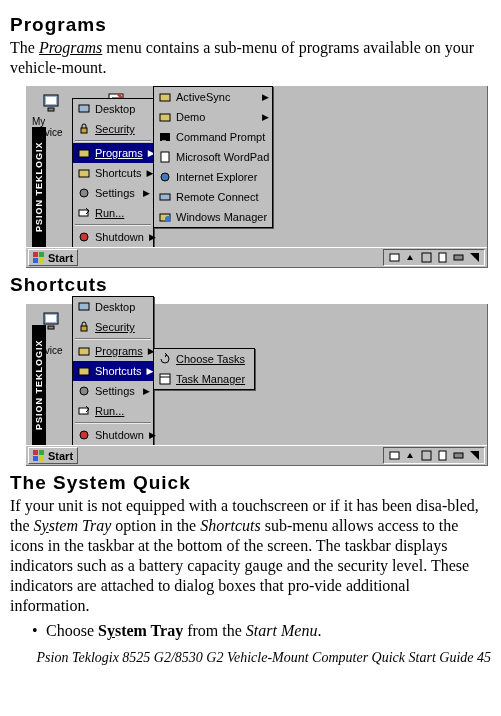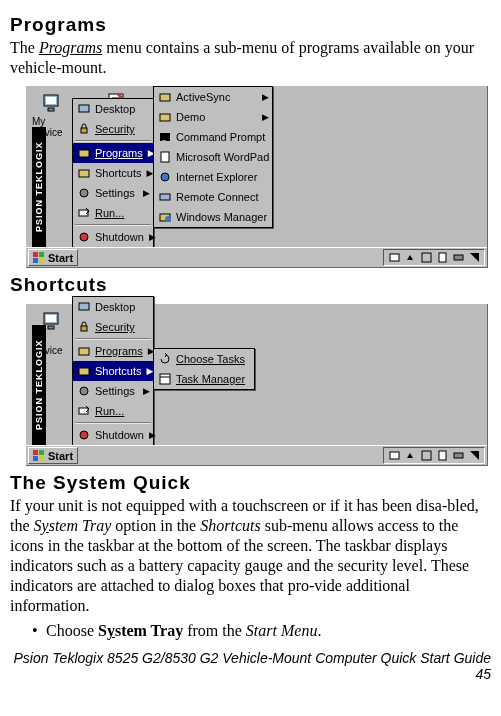--- a/index.html
+++ b/index.html
@@ -26,21 +26,21 @@
   .bullet-row {
     display: flex;
     align-items: flex-start;
     margin: 6px 0 10px 22px;
   }
   .bullet-dot {
     width: 14px;
     flex: none;
   }
   .footer {
-    font-family: Liberation Sans, sans-serif;
+    font-family: Liberation Serif, serif;
     font-style: italic;
     font-size: 14px;
     text-align: right;
   }
   em { font-style: italic; }
   .u { text-decoration: underline; }
 
   
   .shot {
     width: 462px;

